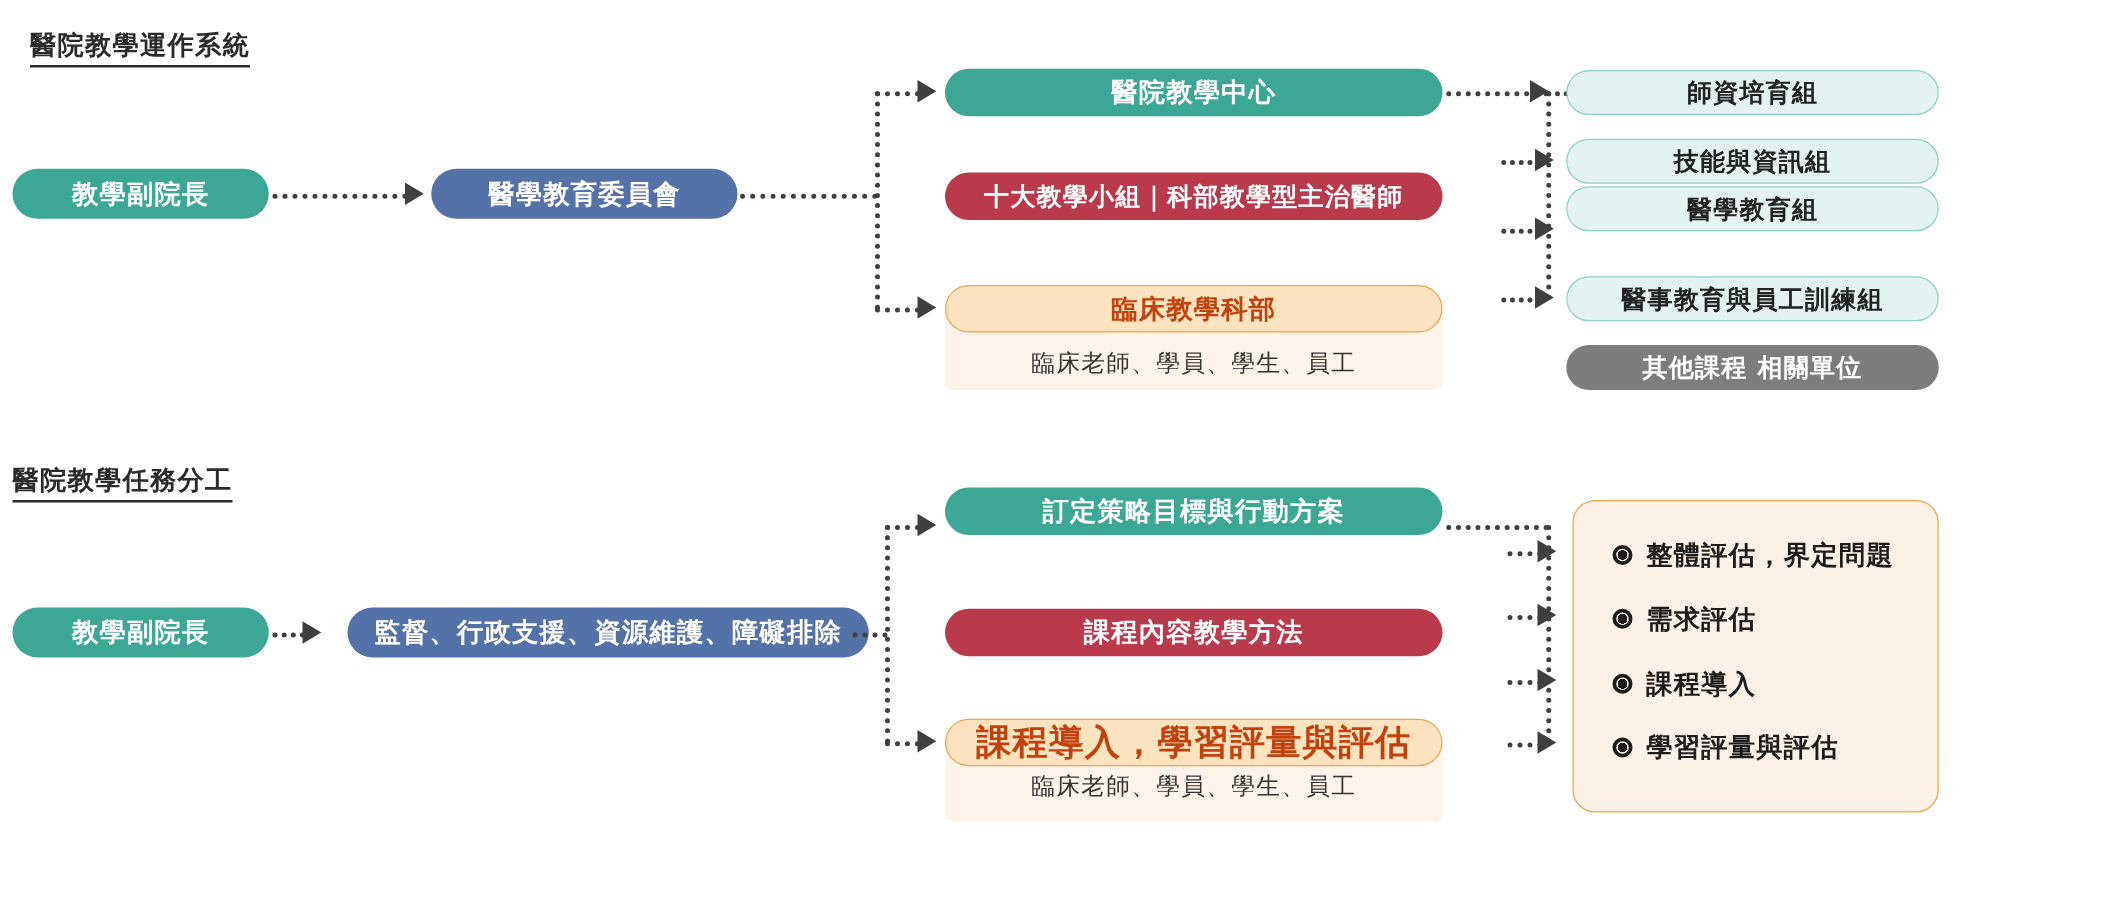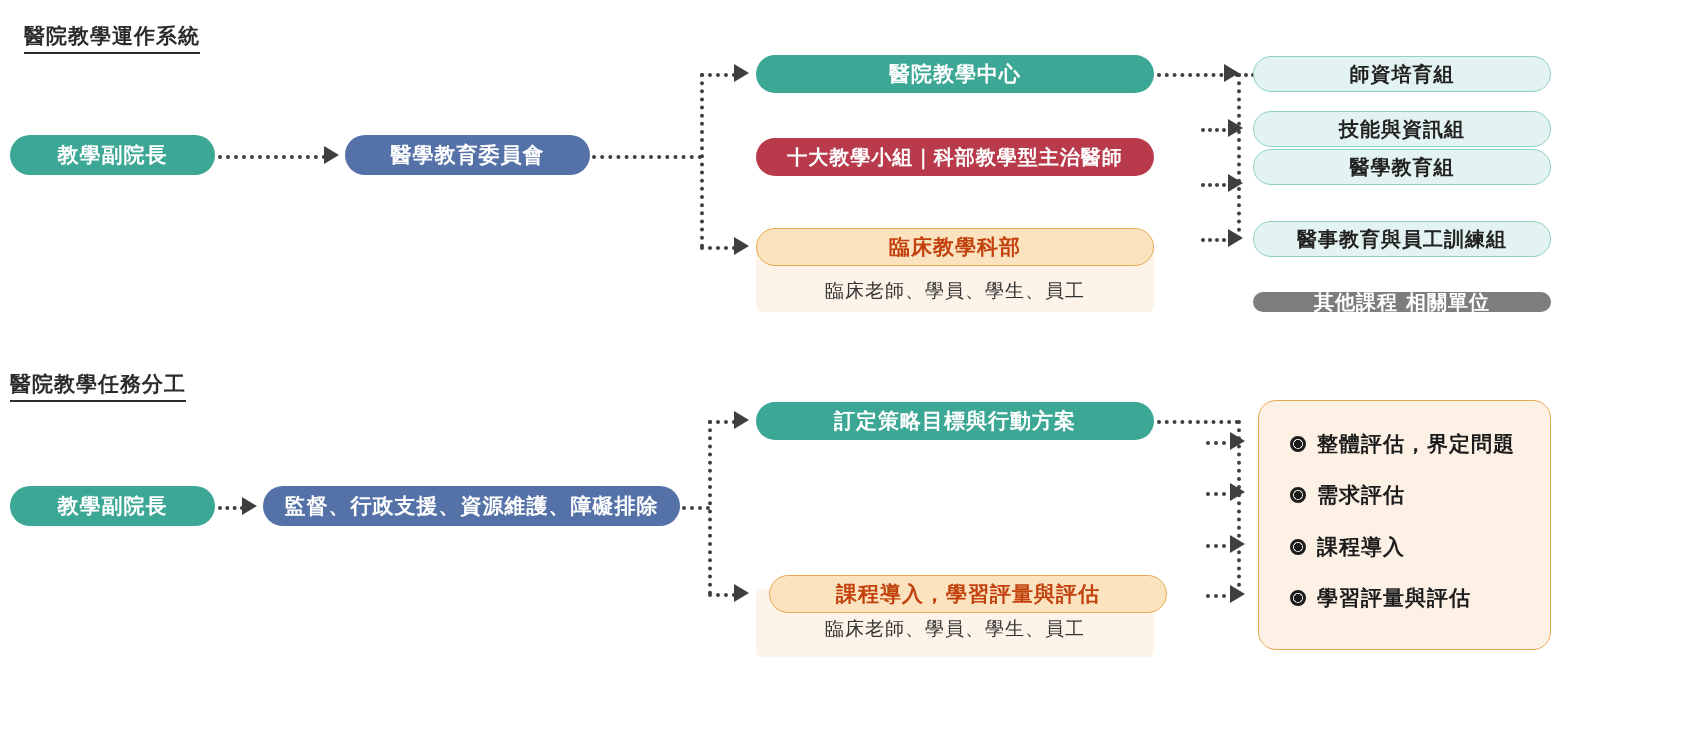--- a/index.html
+++ b/index.html
@@ -160,43 +160,44 @@
   <div class="dotline-h" style="left:1201px; top:183px; width:32px;"></div>
   <div class="arrow" style="left:1228px; top:174px;"></div>
 
   <div class="dotline-h" style="left:1201px; top:238px; width:32px;"></div>
   <div class="arrow" style="left:1228px; top:229px;"></div>
 
   <div class="node ltteal" style="left:1253px; top:56px; width:298px; height:36px; font-size:20px;">師資培育組</div>
   <div class="node ltteal" style="left:1253px; top:111px; width:298px; height:36px; font-size:20px;">技能與資訊組</div>
   <div class="node ltteal" style="left:1253px; top:149px; width:298px; height:36px; font-size:20px;">醫學教育組</div>
   <div class="node ltteal" style="left:1253px; top:221px; width:298px; height:36px; font-size:20px;">醫事教育與員工訓練組</div>
-  <div class="node gray" style="left:1253px; top:276px; width:298px; height:20px; font-size:20px;margin-top:16px;">其他課程 相關單位</div>
+  <div class="node gray" style="left:1253px; top:276px; width:298px; height:36px; font-size:20px;">其他課程 相關單位</div>
 
   <div class="section-title" style="left:10px; top:370px;">醫院教學任務分工</div>
 
   <div class="node teal" style="left:10px; top:486px; width:205px; height:40px; font-size:21px;">教學副院長</div>
 
   <div class="dotline-h" style="left:218px; top:506px; width:26px;"></div>
   <div class="arrow" style="left:242px; top:497px;"></div>
 
-  <div class="node blue" style="left:263px; top:486px; width:417px; height:40px; font-size:21px;">監督、行政支援、資源維護、障礙排除</div>
+  <div class="node blue" style="left:278px; top:486px; width:417px; height:40px; font-size:21px;">監督、行政支援、資源維護、障礙排除</div>
 
   <div class="dotline-h" style="left:682px; top:506px; width:28px;"></div>
   <div class="dotline-v" style="left:708px; top:420px; height:175px;"></div>
   <div class="dotline-h" style="left:708px; top:420px; width:28px;"></div>
   <div class="arrow" style="left:734px; top:411px;"></div>
   <div class="dotline-h" style="left:708px; top:593px; width:28px;"></div>
   <div class="arrow" style="left:734px; top:584px;"></div>
 
-  <div class="node teal" style="left:756px; top:402px; width:398px; height:38px; font-size:21px;">訂定策略目標與行動方案</div>
-
+  <div class="node teal" style="left:756px; top:390px; width:398px; height:38px; font-size:21px;">訂定策略目標與行動方案</div>
+
+  <div class="node red" style="left:756px; top:487px; width:398px; height:38px; font-size:21px;">課程內容教學方法</div>
 
   <div class="panel-cream" style="left:756px; top:589px; width:398px; height:68px;"></div>
-  <div class="node cream" style="left:756px; top:575px; width:398px; height:38px; font-size:21px;margin-left:13px;">課程導入，學習評量與評估</div>
+  <div class="node cream" style="left:756px; top:575px; width:398px; height:38px; font-size:28px;">課程導入，學習評量與評估</div>
   <div class="panel-sub" style="left:756px; top:616px; width:398px;">臨床老師、學員、學生、員工</div>
 
   <div class="dotline-h" style="left:1157px; top:420px; width:82px;"></div>
   <div class="dotline-v" style="left:1237px; top:420px; height:175px;"></div>
 
   <div class="dotline-h" style="left:1206px; top:441px; width:28px;"></div>
   <div class="arrow" style="left:1230px; top:432px;"></div>
 
   <div class="dotline-h" style="left:1206px; top:492px; width:28px;"></div>
   <div class="arrow" style="left:1230px; top:483px;"></div>

